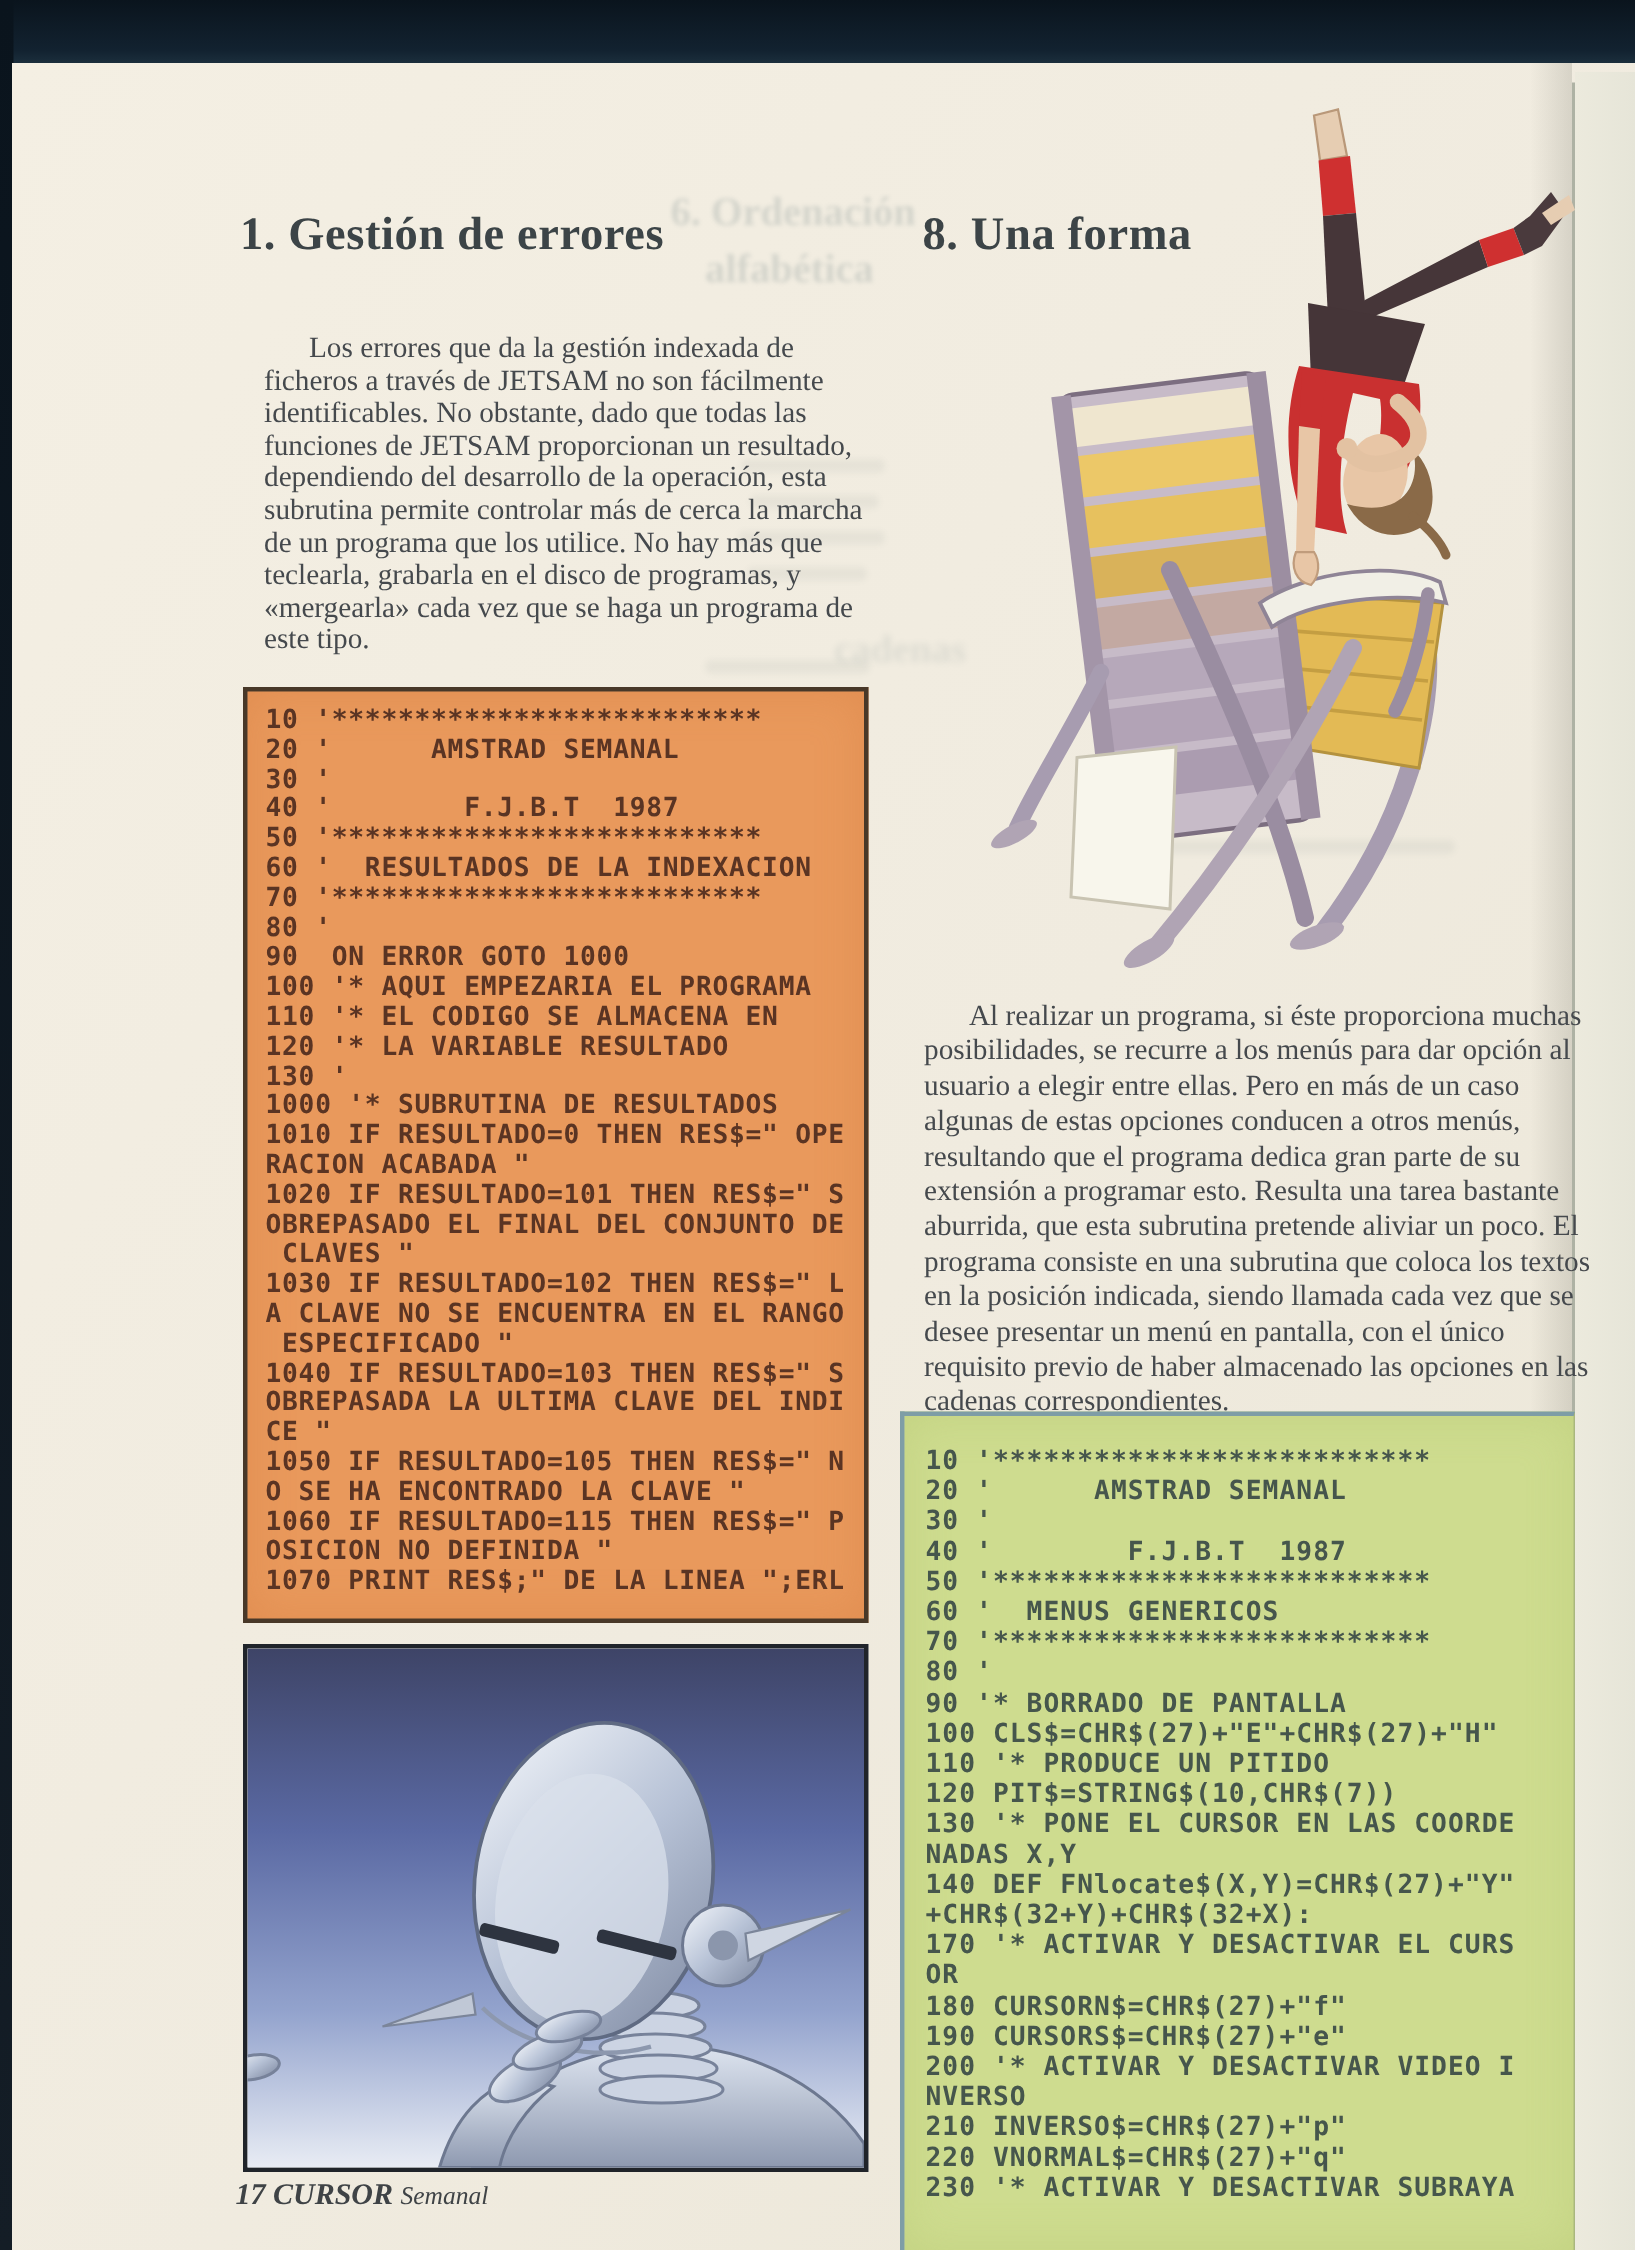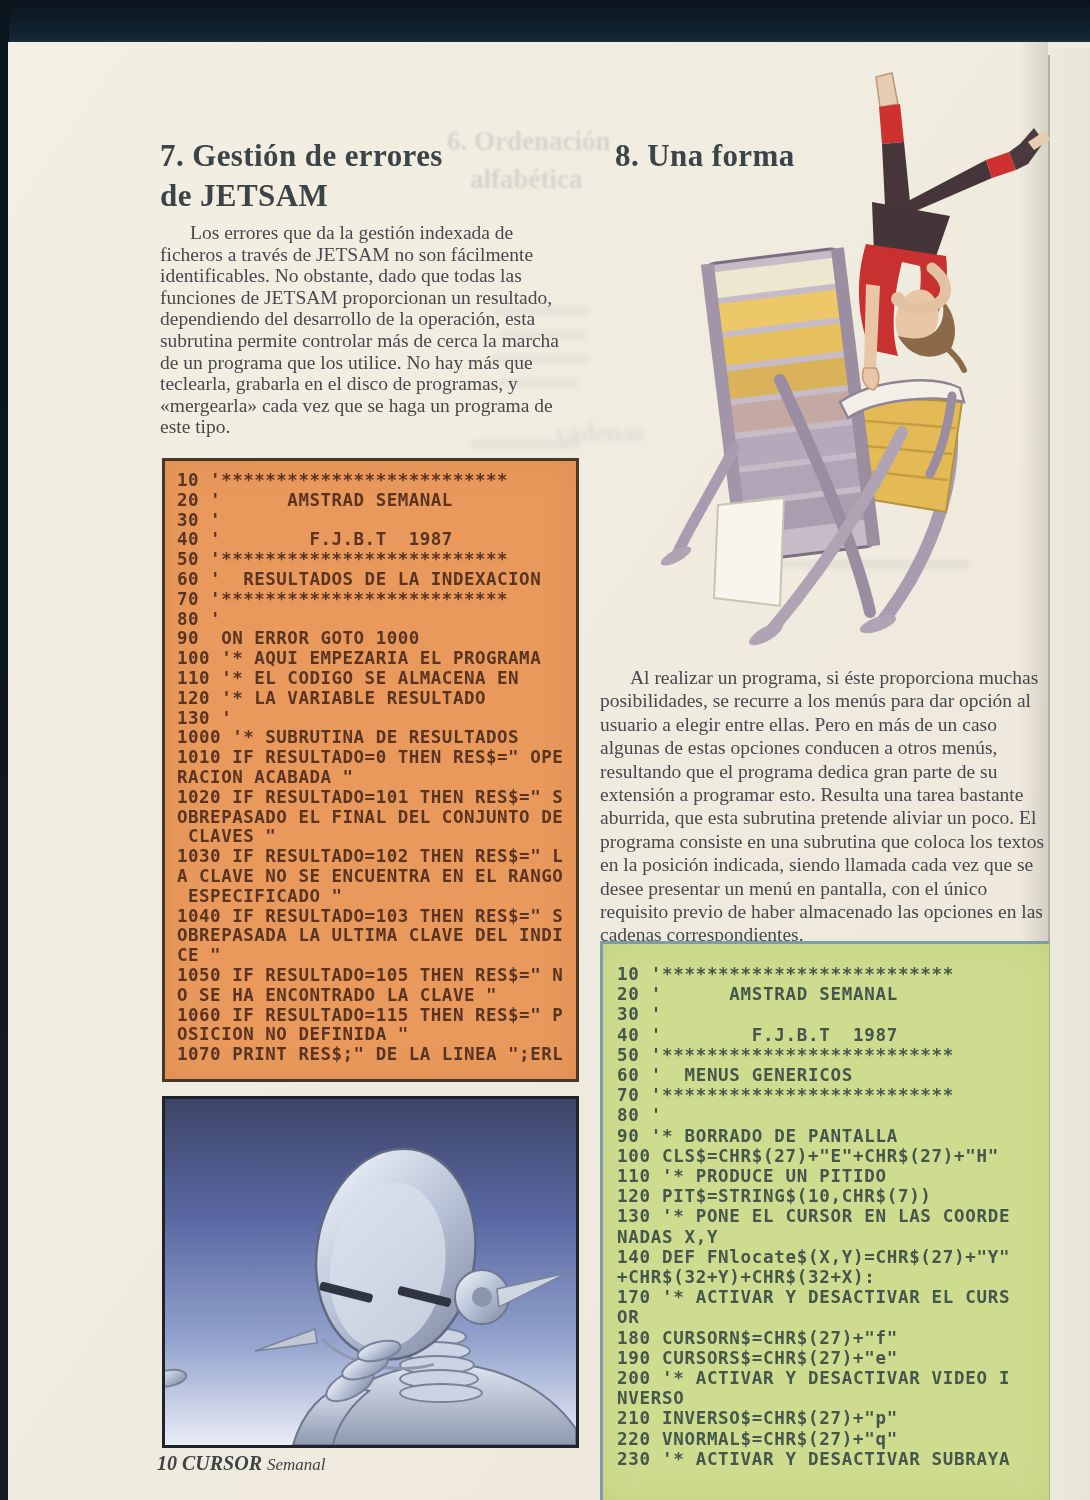--- a/index.html
+++ b/index.html
@@ -34,21 +34,21 @@
   }
 
   .headline{
     position:absolute;color:#3c4447;font-weight:bold;
     font-size:31px;line-height:40px;letter-spacing:0.4px;
   }
   .headline .l2{display:block;}
 
   .para{
     position:absolute;color:#45494d;font-size:19.5px;
-    text-align:left;text-indent:30px;
+    text-align:left;text-indent:30px;margin-left:16px;
   }
   .para-left{left:160px;top:222px;width:418px;line-height:21.6px;}
   .para-right{left:600px;top:666px;width:452px;line-height:23.4px;}
 
   .codebox{
     position:absolute;box-sizing:border-box;
     font-family:"DejaVu Sans Mono", monospace;font-weight:bold;
     white-space:pre;margin:0;
   }
   .codebox.orange{
@@ -111,22 +111,21 @@
 <div class="ghost g3">cadenas</div>
 <div class="ghost-bar" style="left:494px;top:306px;width:96px;"></div>
 <div class="ghost-bar" style="left:500px;top:330px;width:86px;"></div>
 <div class="ghost-bar" style="left:492px;top:354px;width:98px;"></div>
 <div class="ghost-bar" style="left:498px;top:378px;width:80px;"></div>
 <div class="ghost-bar" style="left:470px;top:440px;width:110px;"></div>
 <div class="ghost-bar" style="left:760px;top:470px;width:190px;"></div>
 <div class="ghost-bar" style="left:740px;top:560px;width:230px;"></div>
 
 <div class="headline" style="left:160px;top:136px;">
-  <span>7. Gestión de errores</span>
-  <span class="l2">de JETSAM</span>
+  <span>1. Gestión de errores</span>
 </div>
 <div class="para para-left">Los errores que da la gestión indexada de ficheros a través de JETSAM no son fácilmente identificables. No obstante, dado que todas las funciones de JETSAM proporcionan un resultado, dependiendo del desarrollo de la operación, esta subrutina permite controlar más de cerca la marcha de un programa que los utilice. No hay más que teclearla, grabarla en el disco de programas, y «mergearla» cada vez que se haga un programa de este tipo.</div>
 <pre class="codebox orange">10 '**************************
 20 '      AMSTRAD SEMANAL
 30 '
 40 '        F.J.B.T  1987
 50 '**************************
 60 '  RESULTADOS DE LA INDEXACION
 70 '**************************
 80 '
@@ -201,21 +200,21 @@
     <g fill="url(#chrome)" stroke="#77829a" stroke-width="2">
       <ellipse cx="185" cy="286" rx="26" ry="12" transform="rotate(-28 185 286)"></ellipse>
       <ellipse cx="200" cy="268" rx="24" ry="10" transform="rotate(-20 200 268)"></ellipse>
       <ellipse cx="214" cy="252" rx="22" ry="9" transform="rotate(-14 214 252)"></ellipse>
       <ellipse cx="226,262" cy="240" rx="18" ry="8" transform="rotate(-10 226 240)"></ellipse>
     </g>
   </svg>
 </div>
 
 <div class="footer">
-  <span class="num">10</span>
+  <span class="num">17</span>
   <span class="brand">CURSOR</span>
   <span class="suffix">Semanal</span>
 </div>
 
 <div class="headline" style="left:615px;top:136px;">
   <span>8. Una forma</span>
 </div>
 
 <div class="illus-chair">
   <svg viewBox="0 0 430 610">

